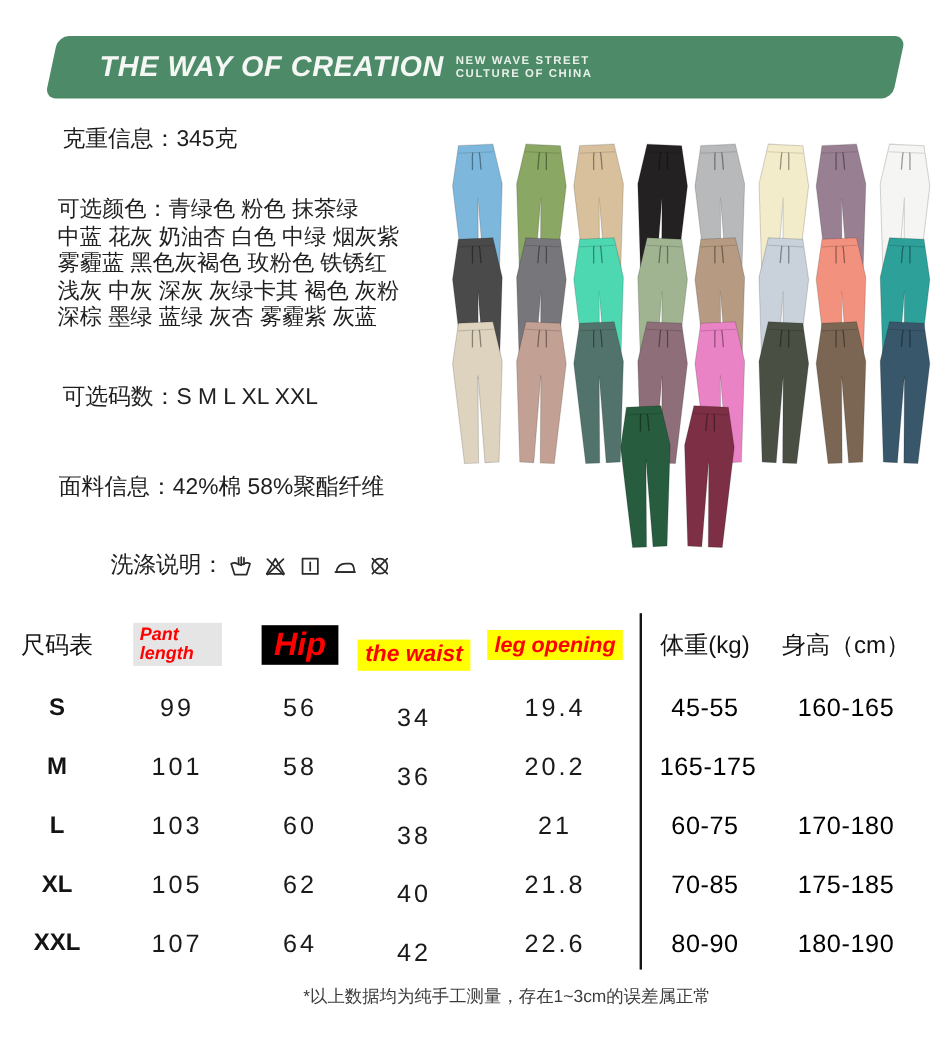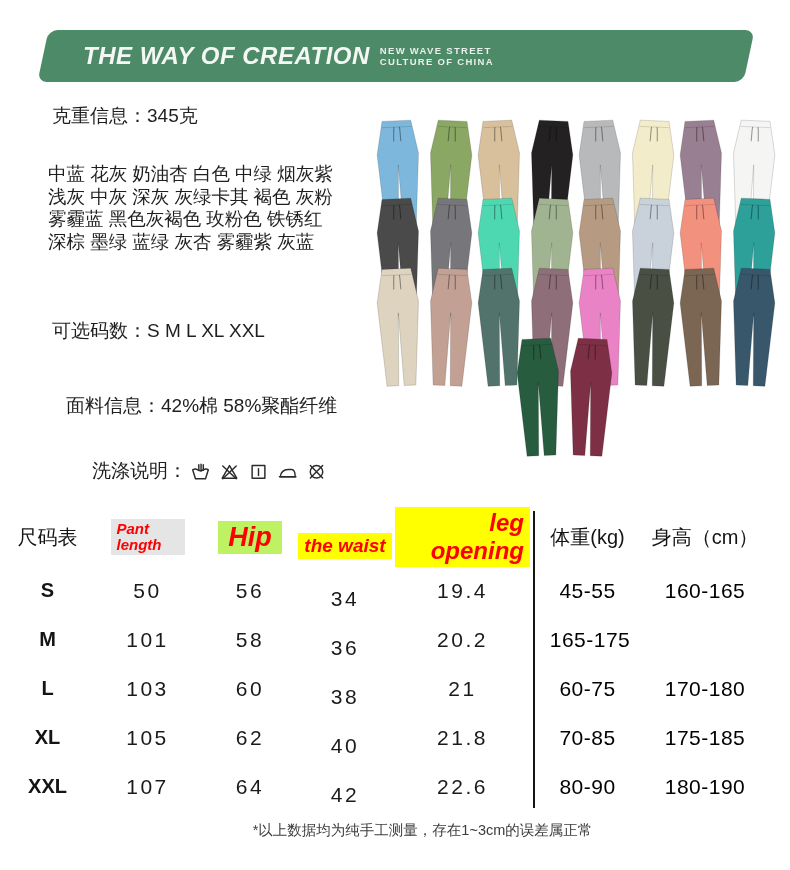--- a/index.html
+++ b/index.html
@@ -16,21 +16,21 @@
                 letter-spacing:.5px;white-space:nowrap;}
   .banner-sub{margin-left:10px;font-size:9.5px;line-height:11px;color:#e9f0ea;
               font-weight:bold;letter-spacing:1.3px;white-space:nowrap;}
 
   
   .info-line{position:absolute;font-size:19px;color:#1f1f1f;white-space:nowrap;}
   .weight{left:52px;top:103px;}
   .colors-block{position:absolute;left:48px;top:163px;font-size:18.5px;line-height:22.5px;
                 color:#1f1f1f;white-space:nowrap;}
   .sizes{left:52px;top:318px;}
-  .fabric{left:66px;top:393px;}
+  .fabric{left:49px;top:393px;}
   .wash{left:52px;top:458px;display:flex;align-items:center;}
   .wash-icons{display:flex;align-items:center;gap:10px;margin-left:4px;}
   .wash-icons svg{width:19px;height:19px;display:block;}
   .wicon{stroke:#2b2b2b;stroke-width:1.3;fill:none;stroke-linecap:round;stroke-linejoin:round;}
 
   
   .product-grid{position:absolute;left:372px;top:118px;width:418px;height:346px;}
   .pant-row{position:absolute;display:flex;left:0;}
   .row0{top:0;}   .row1{top:78px;}  .row2{top:148px;}  .row3{top:218px;left:140px;}
   .pant{width:54px;height:126px;margin-right:-3.5px;flex:0 0 auto;}
@@ -47,21 +47,21 @@
   .tdata{height:49px;}
   .c0{width:85px;}.c1{width:115px;}.c2{width:90px;}.c3{width:100px;margin-top:17px;}
   .c4{width:135px;}.c5{width:115px;}.c6{width:120px;}
   .cell{text-align:center;}
   .plain-h{font-size:20px;color:#141414;}
   .hl{display:inline-block;background:#ffff00;color:#ff0000;font-style:italic;
       font-weight:bold;padding:2px 6px;}
   .hl-pant{font-size:15px;line-height:16px;text-align:left;max-width:62px;}
   .hl-hip{font-size:27px;padding:1px 10px;}
   .hl-waist{font-size:19px;}
-  .hl-leg{font-size:24px;text-align:right;}
+  .hl-leg{font-size:18px;}
   .size-label{font-size:20px;font-weight:600;color:#141414;}
   .num{font-size:21px;letter-spacing:2.5px;color:#1a1a1a;}
   .range{font-size:21px;letter-spacing:.5px;color:#000000;}
   .tdivider{position:absolute;left:528px;top:3px;width:1.5px;height:297px;background:#141414;}
 
   
   .footnote{position:absolute;left:0;right:0;top:821px;text-align:center;
             padding-left:55px;font-size:14.5px;color:#3c3c3c;}
 </style>
 </head>
@@ -75,23 +75,24 @@
       <span class="banner-sub">
         <span>NEW WAVE STREET</span><br>
         <span>CULTURE OF CHINA</span>
       </span>
     </div>
   </div>
 
   <div class="info-line weight">克重信息：345克</div>
 
   <div class="colors-block">
+    <div>可选颜色：青绿色 粉色 抹茶绿</div>
     <div>中蓝 花灰 奶油杏 白色 中绿 烟灰紫</div>
+    <div>雾霾蓝 黑色灰褐色 玫粉色 铁锈红</div>
     <div>浅灰 中灰 深灰 灰绿卡其 褐色 灰粉</div>
-    <div>雾霾蓝 黑色灰褐色 玫粉色 铁锈红</div>
     <div>深棕 墨绿 蓝绿 灰杏 雾霾紫 灰蓝</div>
   </div>
 
   <div class="info-line sizes">可选码数：S M L XL XXL</div>
   <div class="info-line fabric">面料信息：42%棉 58%聚酯纤维</div>
 
   <div class="wash info-line" style="position:absolute;margin-left:40px;">
     <span>洗涤说明：</span>
     <span class="wash-icons">
       <svg viewBox="0 0 17 17">
@@ -257,30 +258,30 @@
   </svg>
       </div>
     </div>
 
   <div class="size-table">
     <div class="tdivider"></div>
 
     <div class="trow theader">
       <div class="cell c0 plain-h">尺码表</div>
       <div class="cell c1"><span class="hl hl-pant" style="background: #e5e5e5; color: rgb(255, 0, 0);">Pant length</span></div>
-      <div class="cell c2"><span class="hl hl-hip" style="background: #bef264; color: rgb(255, 0, 0);">Hip</span></div>
+      <div class="cell c2"><span class="hl hl-hip" style="background: #000000; color: rgb(255, 0, 0);">Hip</span></div>
       <div class="cell c3"><span class="hl hl-waist" style="background: rgb(255, 255, 0); color: rgb(255, 0, 0);">the waist</span></div>
       <div class="cell c4"><span class="hl hl-leg" style="background: rgb(255, 255, 0); color: rgb(255, 0, 0);">leg opening</span></div>
       <div class="cell c5 plain-h">体重(kg)</div>
       <div class="cell c6 plain-h">身高（cm）</div>
     </div>
 
     <div class="trow tdata">
       <div class="cell c0 size-label">S</div>
-      <div class="cell c1 num">50</div>
+      <div class="cell c1 num">99</div>
       <div class="cell c2 num">56</div>
       <div class="cell c3 num">34</div>
       <div class="cell c4 num">19.4</div>
       <div class="cell c5 range">45-55</div>
       <div class="cell c6 range">160-165</div>
     </div>
 
     <div class="trow tdata">
       <div class="cell c0 size-label">M</div>
       <div class="cell c1 num">101</div>

